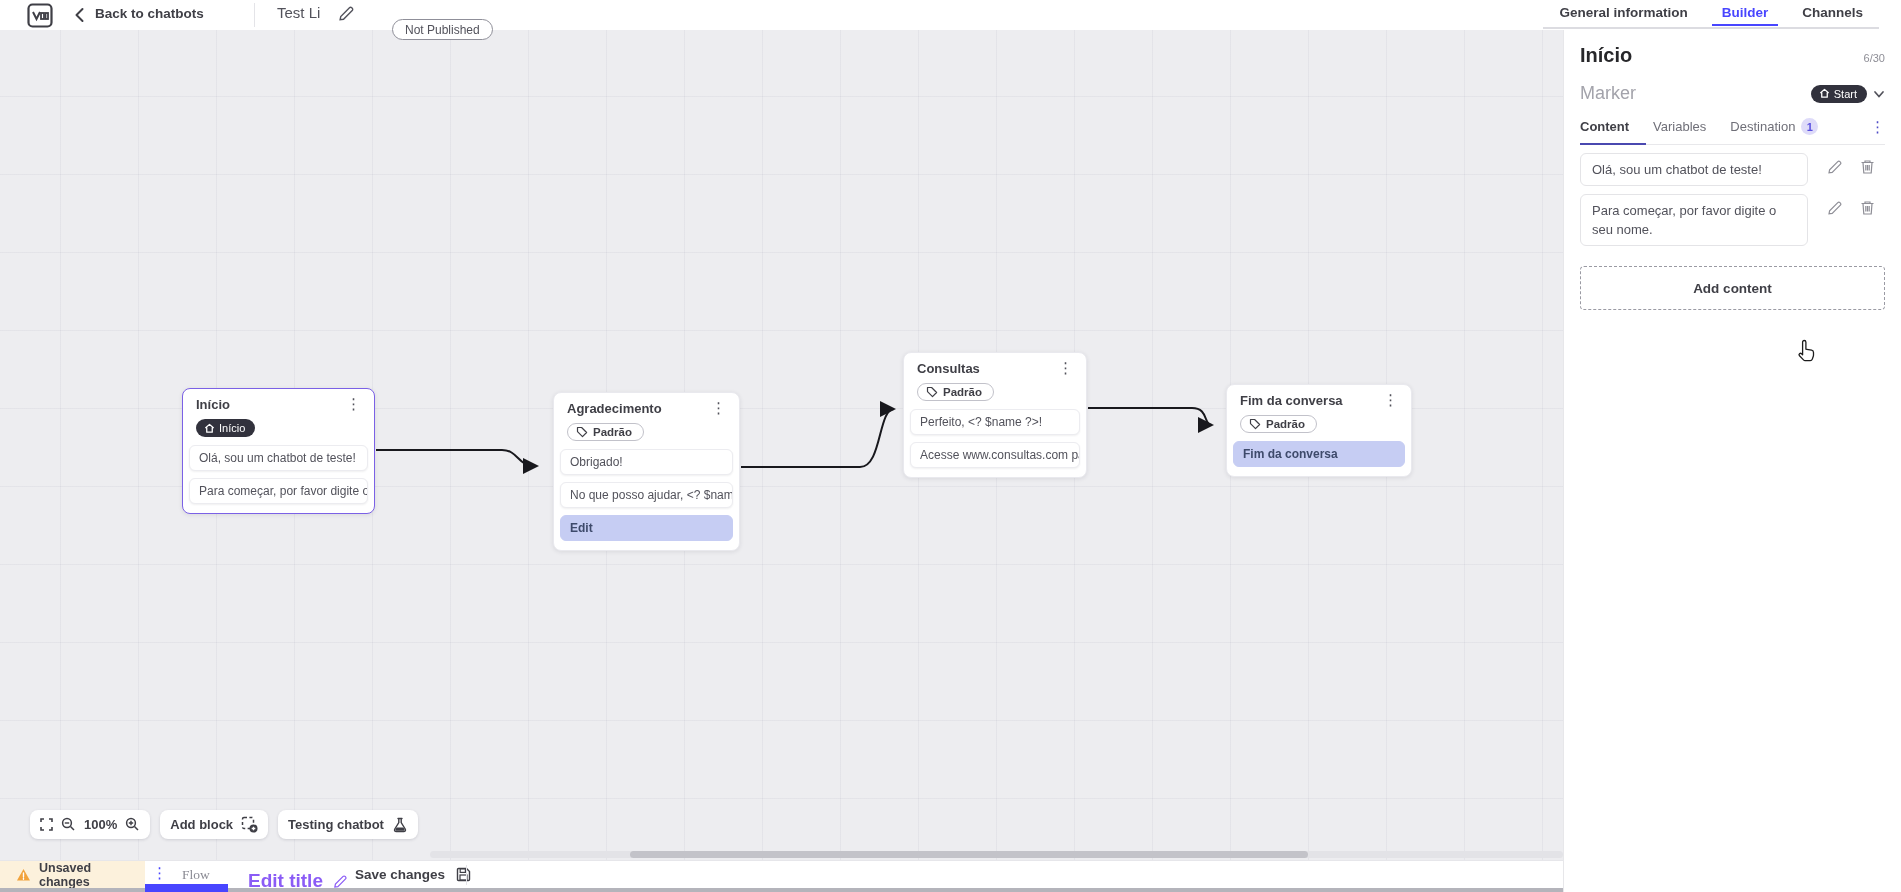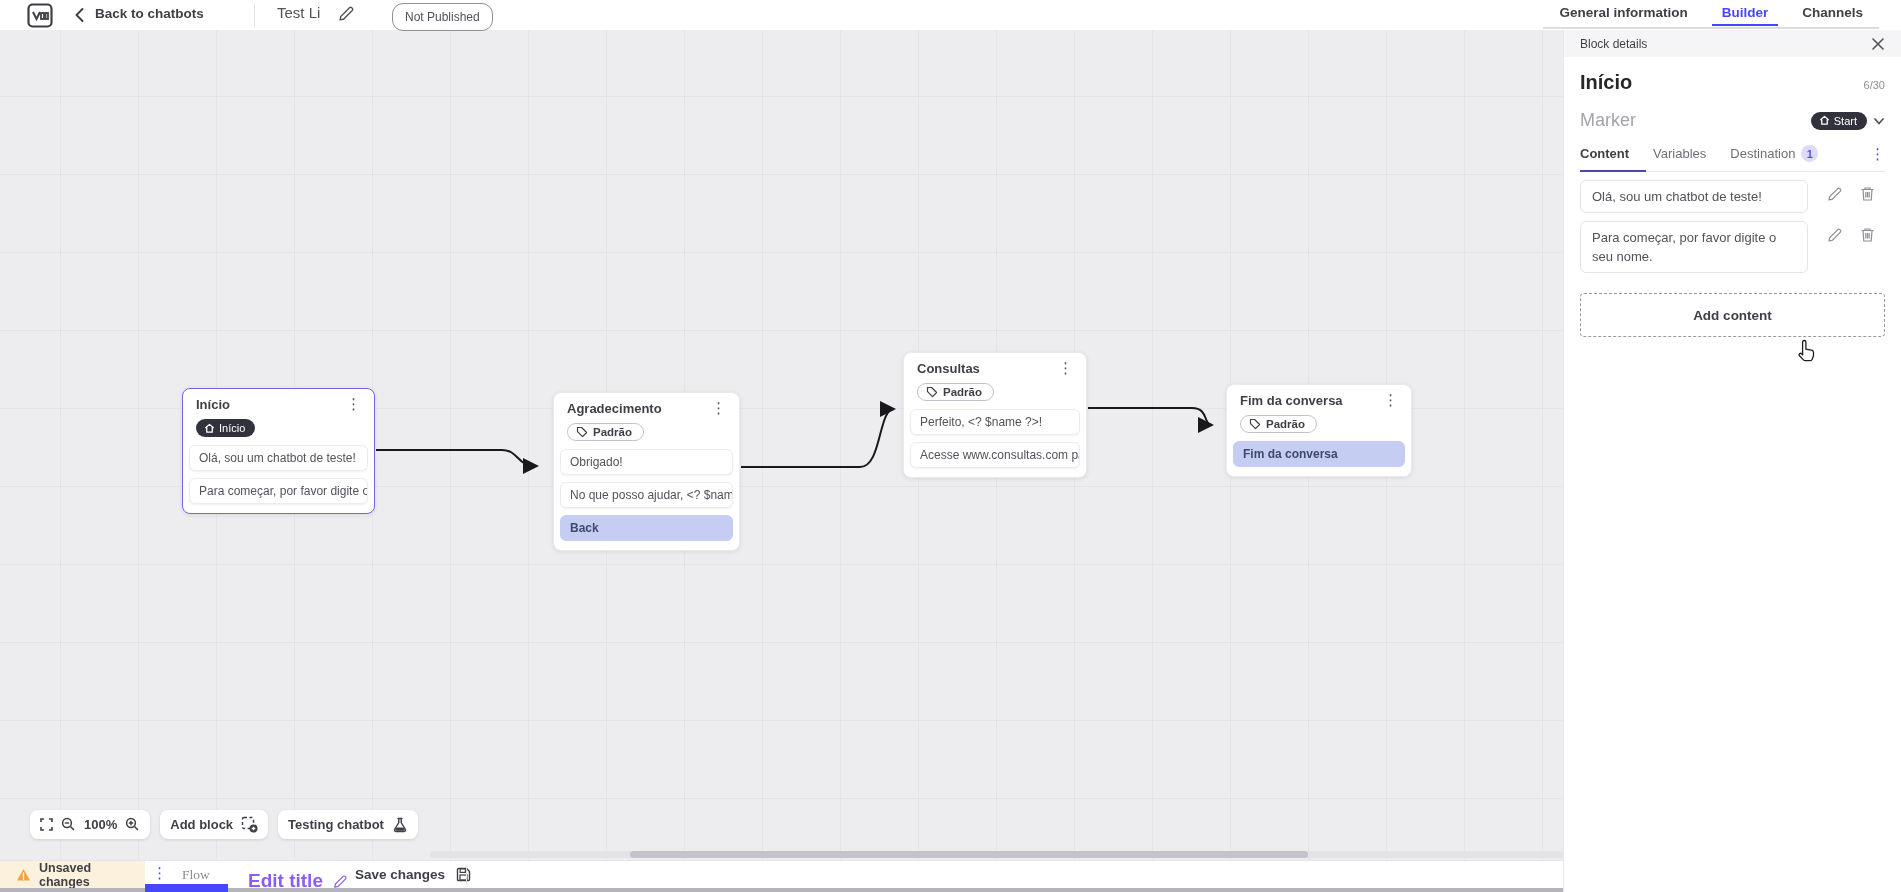--- a/index.html
+++ b/index.html
@@ -7,21 +7,21 @@
     font-family:"Liberation Sans", sans-serif; color:#3f3f46; }
 
   
   .topbar { position:absolute; left:0; top:0; width:1901px; height:30px; background:#fff; z-index:30; }
   .logo { position:absolute; left:27px; top:3px; width:26px; height:25px; }
   .back-chevron { position:absolute; left:72px; top:6px; width:16px; height:18px; color:#3f3f46; }
   .back-label { position:absolute; left:95px; top:6px; font-size:13.5px; font-weight:700; color:#3f3f46; }
   .tb-divider { position:absolute; left:254px; top:3px; width:1px; height:24px; background:#e4e4e8; }
   .doc-title { position:absolute; left:277px; top:4px; font-size:15px; font-weight:500; color:#52525b; }
   .title-pencil { position:absolute; left:338px; top:5px; width:17px; height:17px; color:#52525b; }
-  .status-pill { position:absolute; left:392px; top:3px; height:28px; padding:0 12px; border:1.4px solid #8f8f99;
+  .status-pill { position:absolute; left:392px; top:19px; height:21px; padding:0 12px; border:1.4px solid #8f8f99;
     border-radius:11px; font-size:12px; color:#52525b; display:flex; align-items:center; background:#fff; }
   .top-tabs { position:absolute; right:22px; top:0; height:29px; display:flex; gap:34px; align-items:center;
     border-bottom:2px solid #dcdce1; padding:0 16px 2px 16px; }
   .top-tab { font-size:13.5px; font-weight:700; color:#3f3f46; position:relative; cursor:pointer; }
   .top-tab.active { color:#4845ff; }
   .top-tab.active::after { content:""; position:absolute; left:-10px; right:-10px; bottom:-6px; height:2px; background:#4845ff; }
 
   
   .canvas { position:absolute; left:0; top:30px; width:1563px; height:830px; background:#ededf0; overflow:hidden;
     background-image:
@@ -163,21 +163,21 @@
      <div class="node-marker">
        <span class="badge-tag">
             <svg width="12" height="12" viewBox="0 0 12 12">
               <path d="M1.5 1.5 H5.6 L10.6 6.5 L6.5 10.6 L1.5 5.6 Z" fill="none" stroke="#3f3f46" stroke-width="1.2" stroke-linejoin="round"></path>
             </svg>
             <span>Padrão</span>
           </span>
      </div>
         <div class="node-item">Obrigado!</div>
         <div class="node-item">No que posso ajudar, &lt;? $name ...</div>
-        <div class="node-item highlight">Back</div>
+        <div class="node-item highlight">Edit</div>
       </div>
       <div class="node" style="left: 903px; top: 322px; width: 184px;">
         <div class="node-head">
        <span class="node-title">Consultas</span>
        <span class="node-kebab">⋮</span>
      </div>
      <div class="node-marker">
        <span class="badge-tag">
             <svg width="12" height="12" viewBox="0 0 12 12">
               <path d="M1.5 1.5 H5.6 L10.6 6.5 L6.5 10.6 L1.5 5.6 Z" fill="none" stroke="#3f3f46" stroke-width="1.2" stroke-linejoin="round"></path>
@@ -248,26 +248,20 @@
       </span>
     </div>
   </div>
 
   <div class="h-scrollbar-track">
     <div class="h-scrollbar-thumb"></div>
   </div>
 </div>
 
 <div class="panel">
-  <div class="panel-header">
-    <span class="panel-header-label">Block details</span>
-    <svg class="panel-close" viewBox="0 0 14 14">
-      <path d="M2 2 L12 12 M12 2 L2 12" stroke="currentColor" stroke-width="1.6" stroke-linecap="round"></path>
-    </svg>
-  </div>
   <div class="panel-body">
     <div class="name-row">
       <span class="block-name">Início</span>
       <span class="char-count">6/30</span>
     </div>
     <div class="marker-row">
       <span class="marker-label">Marker</span>
       <span class="marker-right">
         <span class="badge-start">
           <svg width="11" height="11" viewBox="0 0 12 12">

